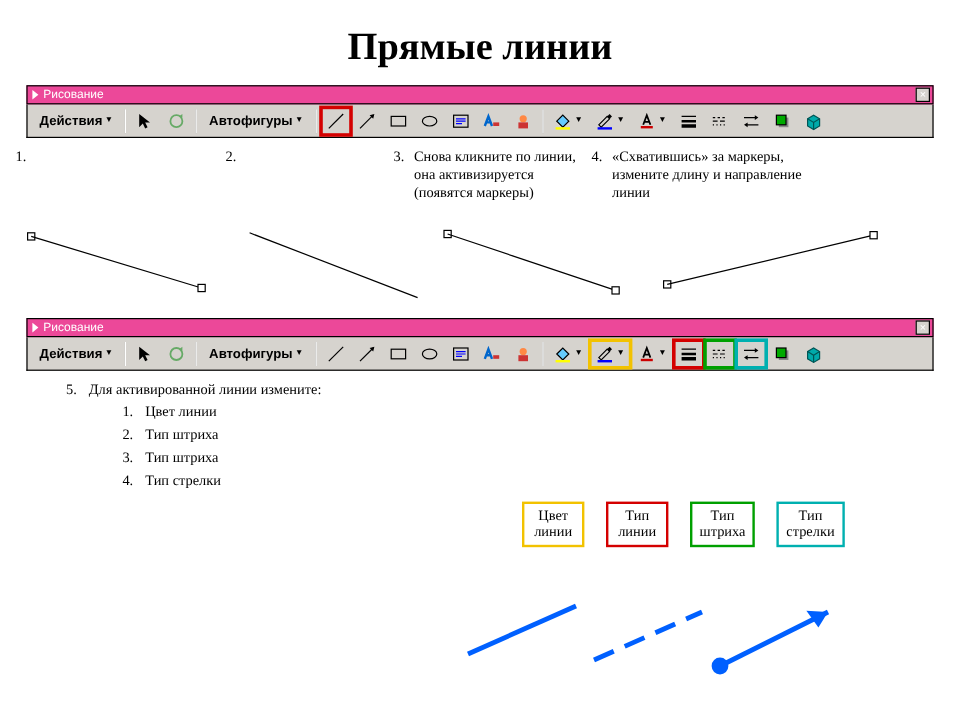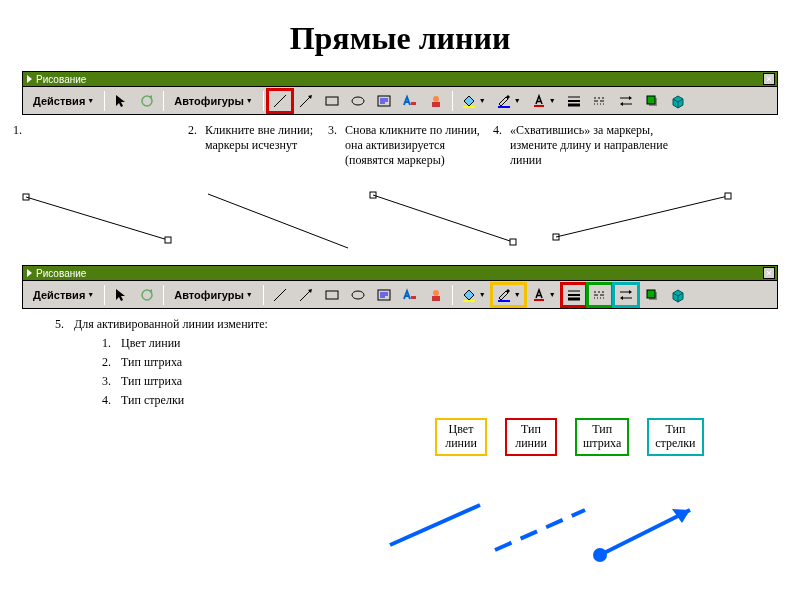--- a/index.html
+++ b/index.html
@@ -20,21 +20,21 @@
     font-size: 32px;
     padding: 20px 0 14px 0;
     font-family: "Times New Roman", serif;
     font-weight: bold;
   }
   
   .toolbar-wrap {
     margin: 0 22px 8px 22px;
   }
   .titlebar {
-    background: #4d7c0f;
+    background: #ec4899;
     color: #fff;
     height: 16px;
     display: flex;
     align-items: center;
     font-family: Tahoma, Arial, sans-serif;
     font-size: 10px;
     padding: 0 2px;
     border: 1px solid #000;
     position: relative;
   }
@@ -283,21 +283,20 @@
   </div>
 </div>
 
 
 <div class="steps">
   <div class="step s1">
       <span class="stepnum">1.</span>
     </div>
   <div class="step s2">
       <span class="stepnum">2.</span>
-      <span>Кликните вне линии; маркеры исчезнут</span>
     </div>
   <div class="step s3">
       <span class="stepnum">3.</span>
       <span>Снова кликните по линии, она активизируется (появятся маркеры)</span>
     </div>
   <div class="step s4">
       <span class="stepnum">4.</span>
       <span>«Схватившись» за маркеры, измените длину и направление линии</span>
     </div>
 </div>

